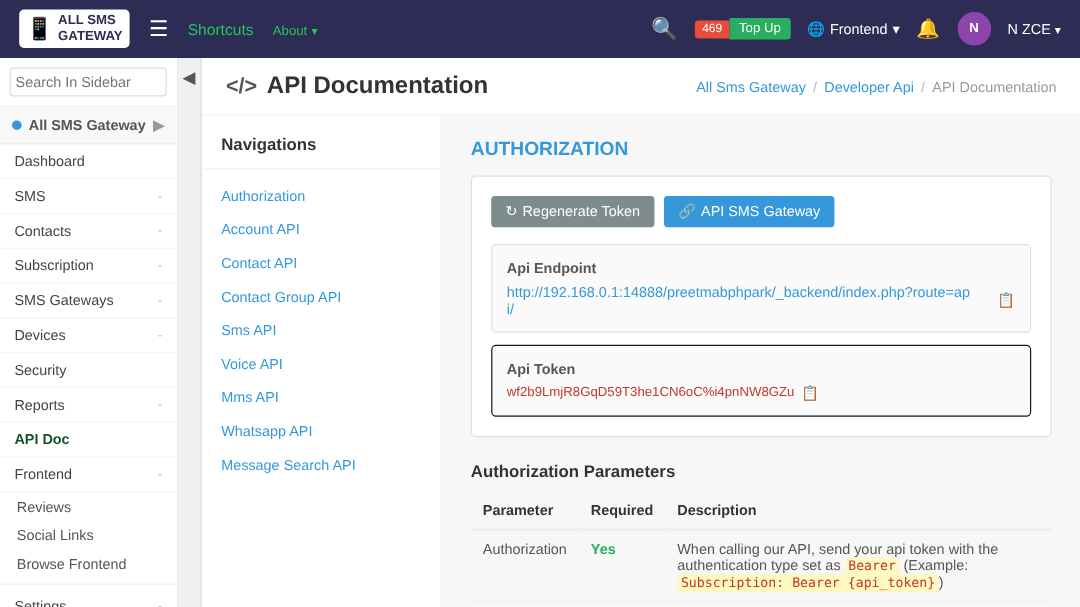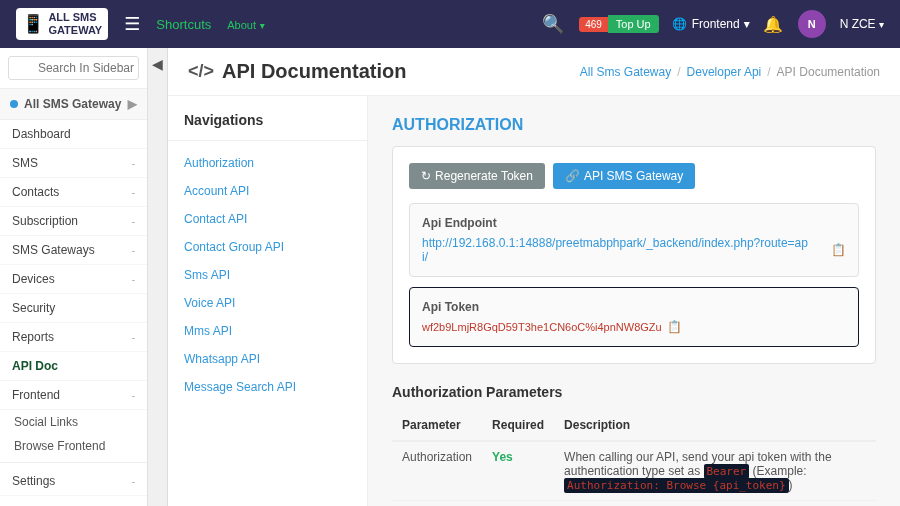--- a/index.html
+++ b/index.html
@@ -47,21 +47,21 @@
       background: white;
       border-right: 1px solid #e0e0e0;
       overflow-y: auto;
       flex-shrink: 0;
     }
     .sidebar-search {
       padding: 8px;
       border-bottom: 1px solid #eee;
     }
     .sidebar-search input {
-      width: 100%; border: 1px solid #ddd; border-radius: 3px; padding: 4px 4px; font-size: 12px; color: #999; text-align: right;
+      width: 100%; border: 1px solid #ddd; border-radius: 3px; padding: 4px 4px; font-size: 12px; color: #999;
     }
     .sidebar-section-header {
       display: flex; align-items: center; justify-content: space-between;
       padding: 8px 10px;
       background: #f8f8f8;
       border-bottom: 1px solid #eee;
       font-size: 12px; font-weight: bold; color: #555;
     }
     .sidebar-section-header .indicator { width: 8px; height: 8px; background: #3498db; border-radius: 50%; }
     .sidebar-item {
@@ -156,21 +156,21 @@
     }
     .token-label { font-size: 12px; font-weight: bold; color: #555; margin-bottom: 6px; }
     .token-value { font-size: 11px; color: #c0392b; word-break: break-all; display: flex; align-items: center; gap: 6px; text-align: right; }
 
     
     .params-title { font-size: 14px; font-weight: bold; color: #333; margin-bottom: 10px; }
     .params-table { width: 100%; border-collapse: collapse; margin-bottom: 20px; }
     .params-table th { text-align: left; padding: 8px 10px; font-size: 12px; font-weight: bold; color: #333; border-bottom: 2px solid #eee; }
     .params-table td { padding: 8px 10px; font-size: 12px; color: #555; border-bottom: 1px solid #f0f0f0; vertical-align: top; }
     .yes-badge { color: #27ae60; font-weight: bold; }
-    .code-inline { font-family: monospace; font-size: 11px; color: #c0392b; background: #0f172a; padding: 1px 3px; border-radius: 2px; }
+    .code-inline { font-family: monospace; font-size: 11px; color: #c0392b; background: #fef9c3; padding: 1px 3px; border-radius: 2px; }
   </style>
 </head>
 <body>
 
 <nav class="top-nav">
   <div class="logo">
     <span class="logo-icon">📱</span>
     <div class="logo-text">
       <div>ALL SMS</div>
       <div>GATEWAY</div>
@@ -243,20 +243,23 @@
     <div class="sidebar-item">
       <span>Reports</span>
       <span class="arrow">-</span>
     </div>
     <div class="sidebar-item active">
       <span>API Doc</span>
     </div>
     <div class="sidebar-item">
       <span>Frontend</span>
       <span class="arrow">-</span>
+    </div>
+    <div class="sidebar-sub">
+      <span>Reviews</span>
     </div>
     <div class="sidebar-sub">
       <span>Social Links</span>
     </div>
     <div class="sidebar-sub">
       <span>Browse Frontend</span>
     </div>
 
     <div class="sidebar-divider"></div>
 
@@ -344,21 +347,21 @@
               <th>Description</th>
             </tr>
           </thead>
           <tbody>
             <tr>
               <td>Authorization</td>
               <td><span class="yes-badge">Yes</span></td>
               <td>
                 When calling our API, send your api token with the authentication type set as
                 <span class="code-inline">Bearer</span>
-                (Example: <span class="code-inline">Authorization: Browse {api_token}</span>)
+                (Example: <span class="code-inline">Subscription: Bearer {api_token}</span>)
               </td>
             </tr>
             <tr>
               <td>Accept</td>
               <td><span class="yes-badge">Yes</span></td>
               <td>
                 Set to <span class="code-inline">application/json</span>
               </td>
             </tr>
           </tbody>

